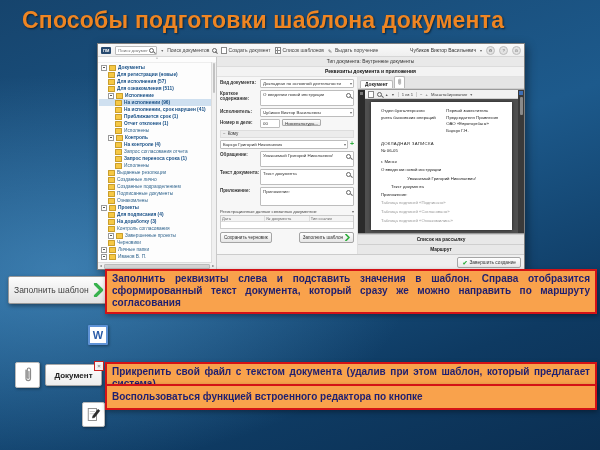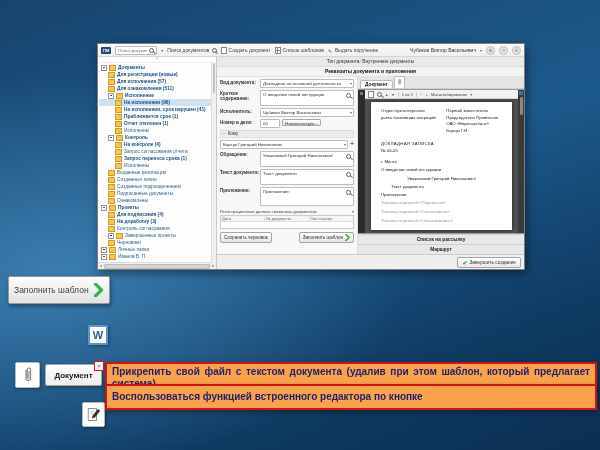--- a/index.html
+++ b/index.html
@@ -140,20 +140,21 @@
   .co1{top:269px;}
   .co2{top:318px;}
   .co3{top:362px;}
   .co4{top:384px;padding-top:5px;padding-bottom:5px;}
 </style>
 </head>
 <body>
 
 <div class="slide">
 
+  <div class="title">Способы подготовки шаблона документа</div>
 
   <div class="win">
 
     <div class="tbar">
       <span class="logo">ПМ</span>
       <span class="srch">
         <input placeholder="Поиск документа" style="">
         <span class="mag"></span>
       </span>
       <span class="caret"></span>
@@ -560,16 +561,17 @@
 
   <div class="editic">
     <svg width="15" height="17" viewBox="0 0 20 22">
       <rect x="3" y="3" width="11" height="16" fill="#fff" stroke="#888" stroke-width="1.2"></rect>
       <line x1="5" y1="7" x2="12" y2="7" stroke="#bbb" stroke-width="1"></line>
       <line x1="5" y1="10" x2="12" y2="10" stroke="#bbb" stroke-width="1"></line>
       <path d="M9 13 L16 4 L18.5 6 L11.5 15 L8.5 15.8 Z" fill="#2b2b2b" stroke="#111" stroke-width="0.5"></path>
     </svg>
   </div>
 
+  <div class="co co1">Заполнить реквизиты слева и подставить значения в шаблон. Справа отобразится сформированный текст документа, который сразу же можно направить по маршруту согласования</div>
   <div class="co co3">Прикрепить свой файл с текстом документа (удалив при этом шаблон, который предлагает система)</div>
   <div class="co co4">Воспользоваться функцией встроенного редактора по кнопке</div>
 
 </div>
 
 </body></html>

